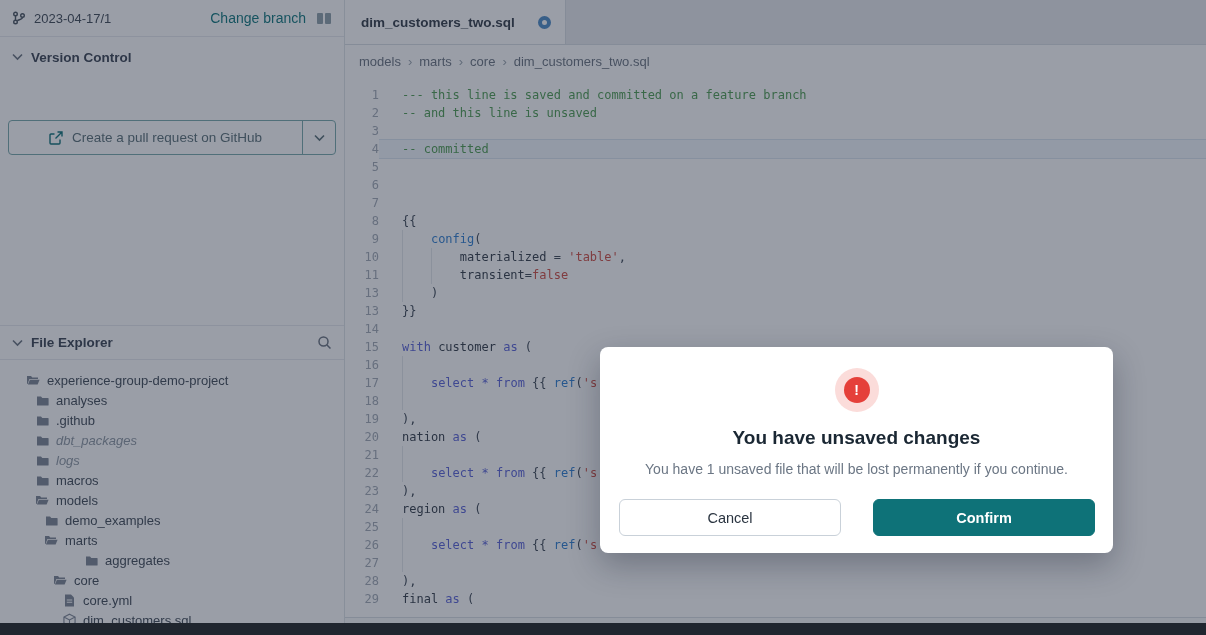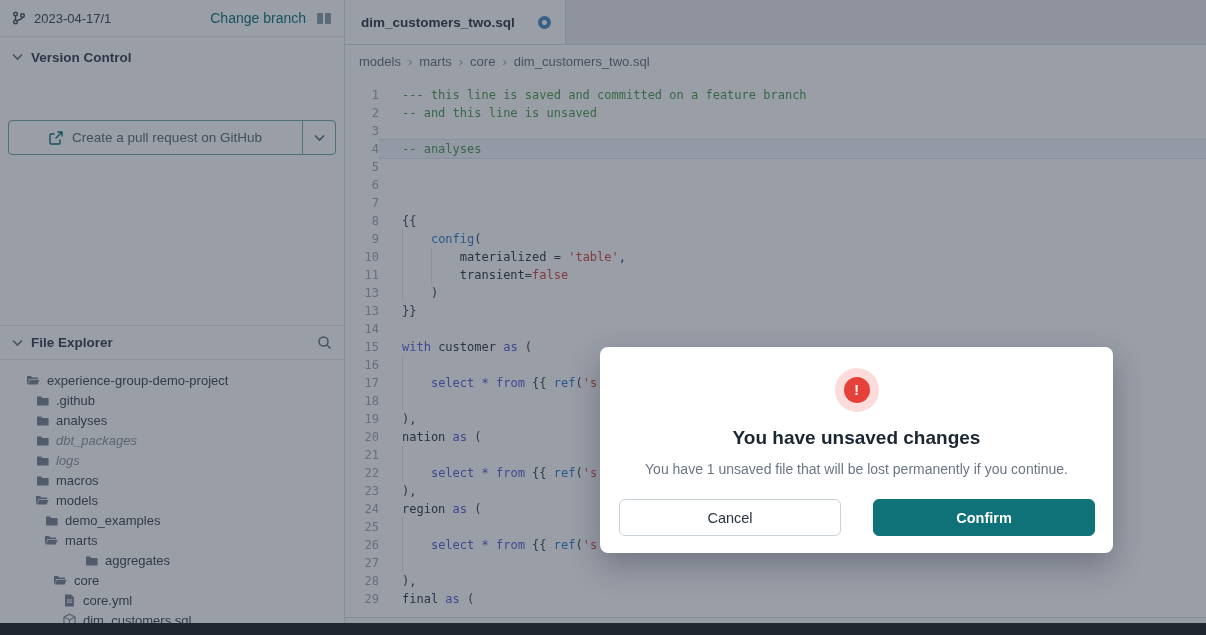--- a/index.html
+++ b/index.html
@@ -155,29 +155,29 @@
             </svg>
           </span>
           <span>experience-group-demo-project</span>
         </div>
         <div class="tree-row" style="padding-left: 35px;">
           <span class="ticon">
             <svg width="13" height="11" viewBox="0 0 13 11" fill="#7d8694">
               <path d="M1 1.5 h4 l1.3 1.4 H12 a0.6 0.6 0 0 1 0.6 0.6 V10 a0.6 0.6 0 0 1 -0.6 0.6 H1.6 A0.6 0.6 0 0 1 1 10 Z"></path>
             </svg>
           </span>
+          <span>analyses</span>
+        </div>
+        <div class="tree-row" style="padding-left: 35px;">
+          <span class="ticon">
+            <svg width="13" height="11" viewBox="0 0 13 11" fill="#7d8694">
+              <path d="M1 1.5 h4 l1.3 1.4 H12 a0.6 0.6 0 0 1 0.6 0.6 V10 a0.6 0.6 0 0 1 -0.6 0.6 H1.6 A0.6 0.6 0 0 1 1 10 Z"></path>
+            </svg>
+          </span>
           <span>.github</span>
-        </div>
-        <div class="tree-row" style="padding-left: 35px;">
-          <span class="ticon">
-            <svg width="13" height="11" viewBox="0 0 13 11" fill="#7d8694">
-              <path d="M1 1.5 h4 l1.3 1.4 H12 a0.6 0.6 0 0 1 0.6 0.6 V10 a0.6 0.6 0 0 1 -0.6 0.6 H1.6 A0.6 0.6 0 0 1 1 10 Z"></path>
-            </svg>
-          </span>
-          <span>analyses</span>
         </div>
         <div class="tree-row italic" style="padding-left: 35px;">
           <span class="ticon">
             <svg width="13" height="11" viewBox="0 0 13 11" fill="#7d8694">
               <path d="M1 1.5 h4 l1.3 1.4 H12 a0.6 0.6 0 0 1 0.6 0.6 V10 a0.6 0.6 0 0 1 -0.6 0.6 H1.6 A0.6 0.6 0 0 1 1 10 Z"></path>
             </svg>
           </span>
           <span>dbt_packages</span>
         </div>
         <div class="tree-row italic" style="padding-left: 35px;">
@@ -280,21 +280,21 @@
         <span class="crumb">marts</span>
         <span class="crumb-sep">›</span>
         <span class="crumb">core</span>
         <span class="crumb-sep">›</span>
         <span class="crumb">dim_customers_two.sql</span>
       </div>
     <div class="editor" id="code-editor">
         <div class="code-line"><div class="gutter">1</div><div class="code-content"><span class="tok-comment">--- this line is saved and committed on a feature branch</span></div></div>
         <div class="code-line"><div class="gutter">2</div><div class="code-content"><span class="tok-comment">-- and this line is unsaved</span></div></div>
         <div class="code-line"><div class="gutter">3</div><div class="code-content"></div></div>
-        <div class="code-line active"><div class="gutter">4</div><div class="code-content"><span class="tok-comment">-- analyses</span></div></div>
+        <div class="code-line active"><div class="gutter">4</div><div class="code-content"><span class="tok-comment">-- committed</span></div></div>
         <div class="code-line"><div class="gutter">5</div><div class="code-content"></div></div>
         <div class="code-line"><div class="gutter">6</div><div class="code-content"></div></div>
         <div class="code-line"><div class="gutter">7</div><div class="code-content"></div></div>
         <div class="code-line"><div class="gutter">8</div><div class="code-content"><span class="tok-punct">{{</span></div></div>
         <div class="code-line"><div class="gutter">9</div><div class="code-content"><span class="guide" style="left: 23px;"></span><span class="tok-t">    </span><span class="tok-func">config</span><span class="tok-punct">(</span></div></div>
         <div class="code-line"><div class="gutter">10</div><div class="code-content"><span class="guide" style="left: 23px;"></span><span class="guide" style="left: 51.88px;"></span><span class="tok-t">        materialized </span><span class="tok-punct">=</span><span class="tok-t"> </span><span class="tok-string">'table'</span><span class="tok-punct">,</span></div></div>
         <div class="code-line"><div class="gutter">11</div><div class="code-content"><span class="guide" style="left: 23px;"></span><span class="guide" style="left: 51.88px;"></span><span class="tok-t">        transient</span><span class="tok-punct">=</span><span class="tok-atom">false</span></div></div>
         <div class="code-line"><div class="gutter">13</div><div class="code-content"><span class="guide" style="left: 23px;"></span><span class="tok-punct">    )</span></div></div>
         <div class="code-line"><div class="gutter">13</div><div class="code-content"><span class="tok-punct">}}</span></div></div>
         <div class="code-line"><div class="gutter">14</div><div class="code-content"></div></div>

